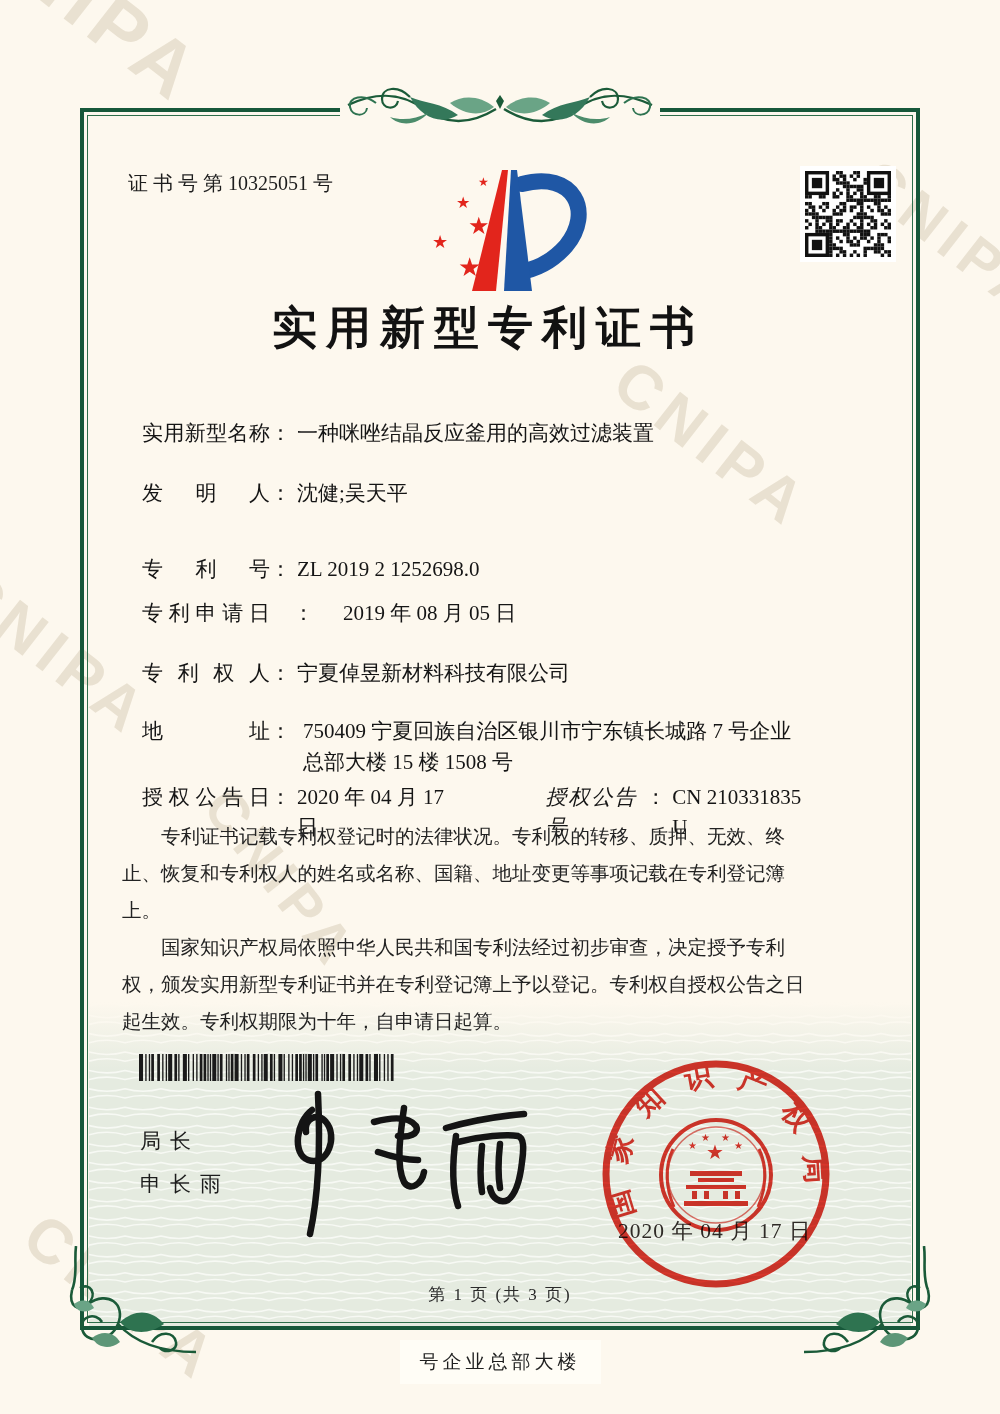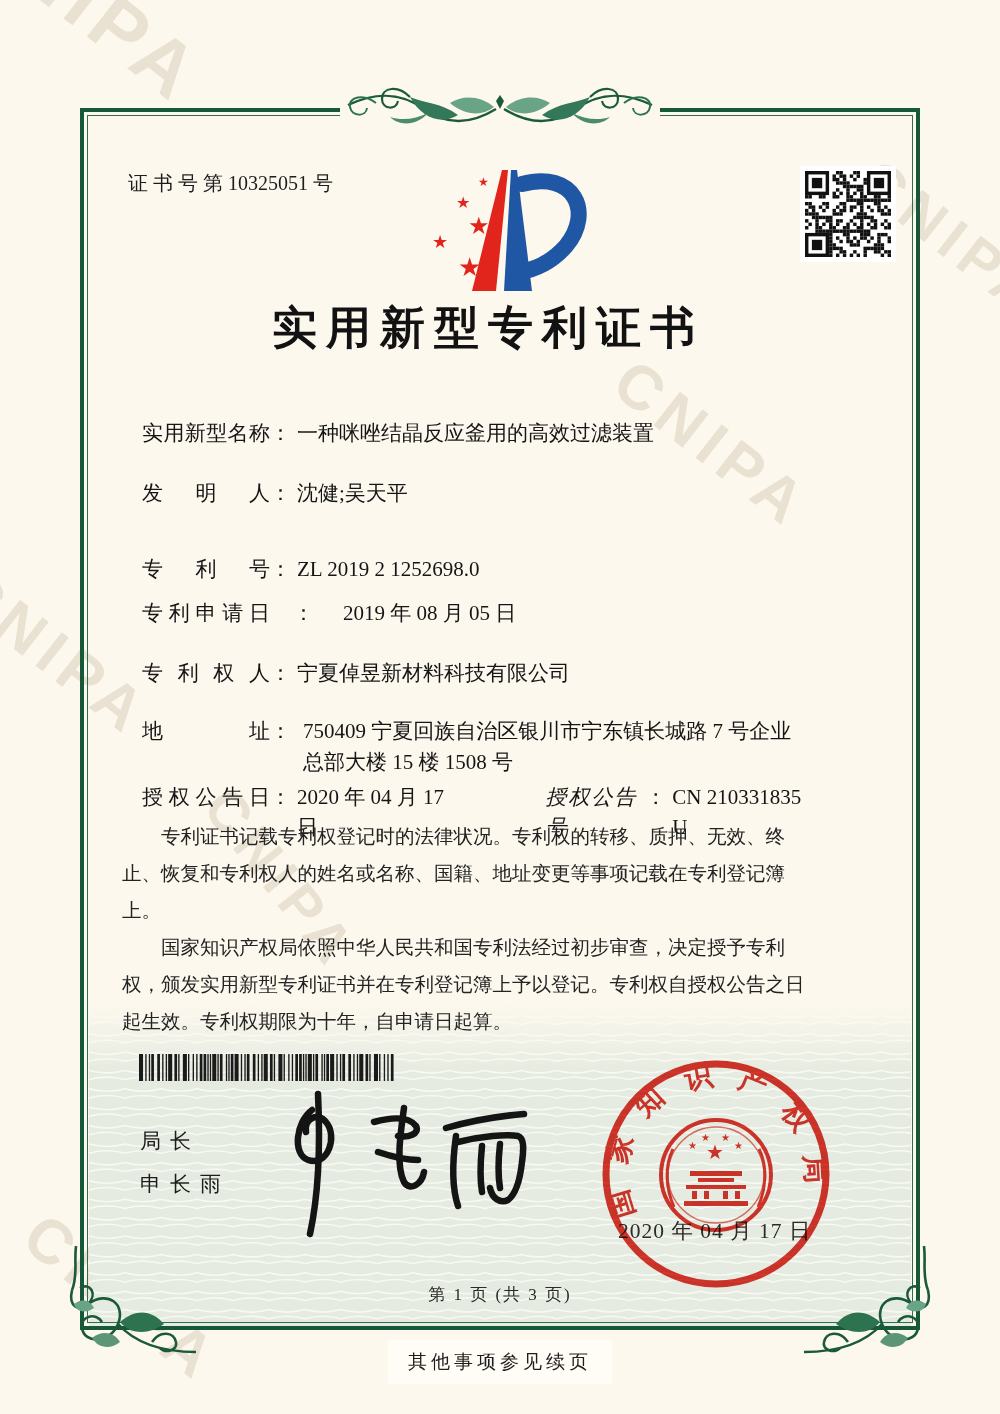--- a/index.html
+++ b/index.html
@@ -602,16 +602,16 @@
         <rect x="19" y="16" width="5" height="8"></rect>
         <rect x="-32" y="26" width="64" height="5"></rect>
         <path d="M -42 32 C -50 14, -52 -8, -43 -26" fill="none" stroke="#dc271d" stroke-width="3"></path>
         <path d="M 42 32 C 50 14, 52 -8, 43 -26" fill="none" stroke="#dc271d" stroke-width="3"></path>
       </g>
     </svg>
   </div>
 
   <div class="pageno">第 1 页 (共 3 页)</div>
   <div class="note">
-    <span>其他事项参见续页</span>
+    <span>号企业总部大楼</span>
   </div>
 
 </div>
 
 </body></html>

